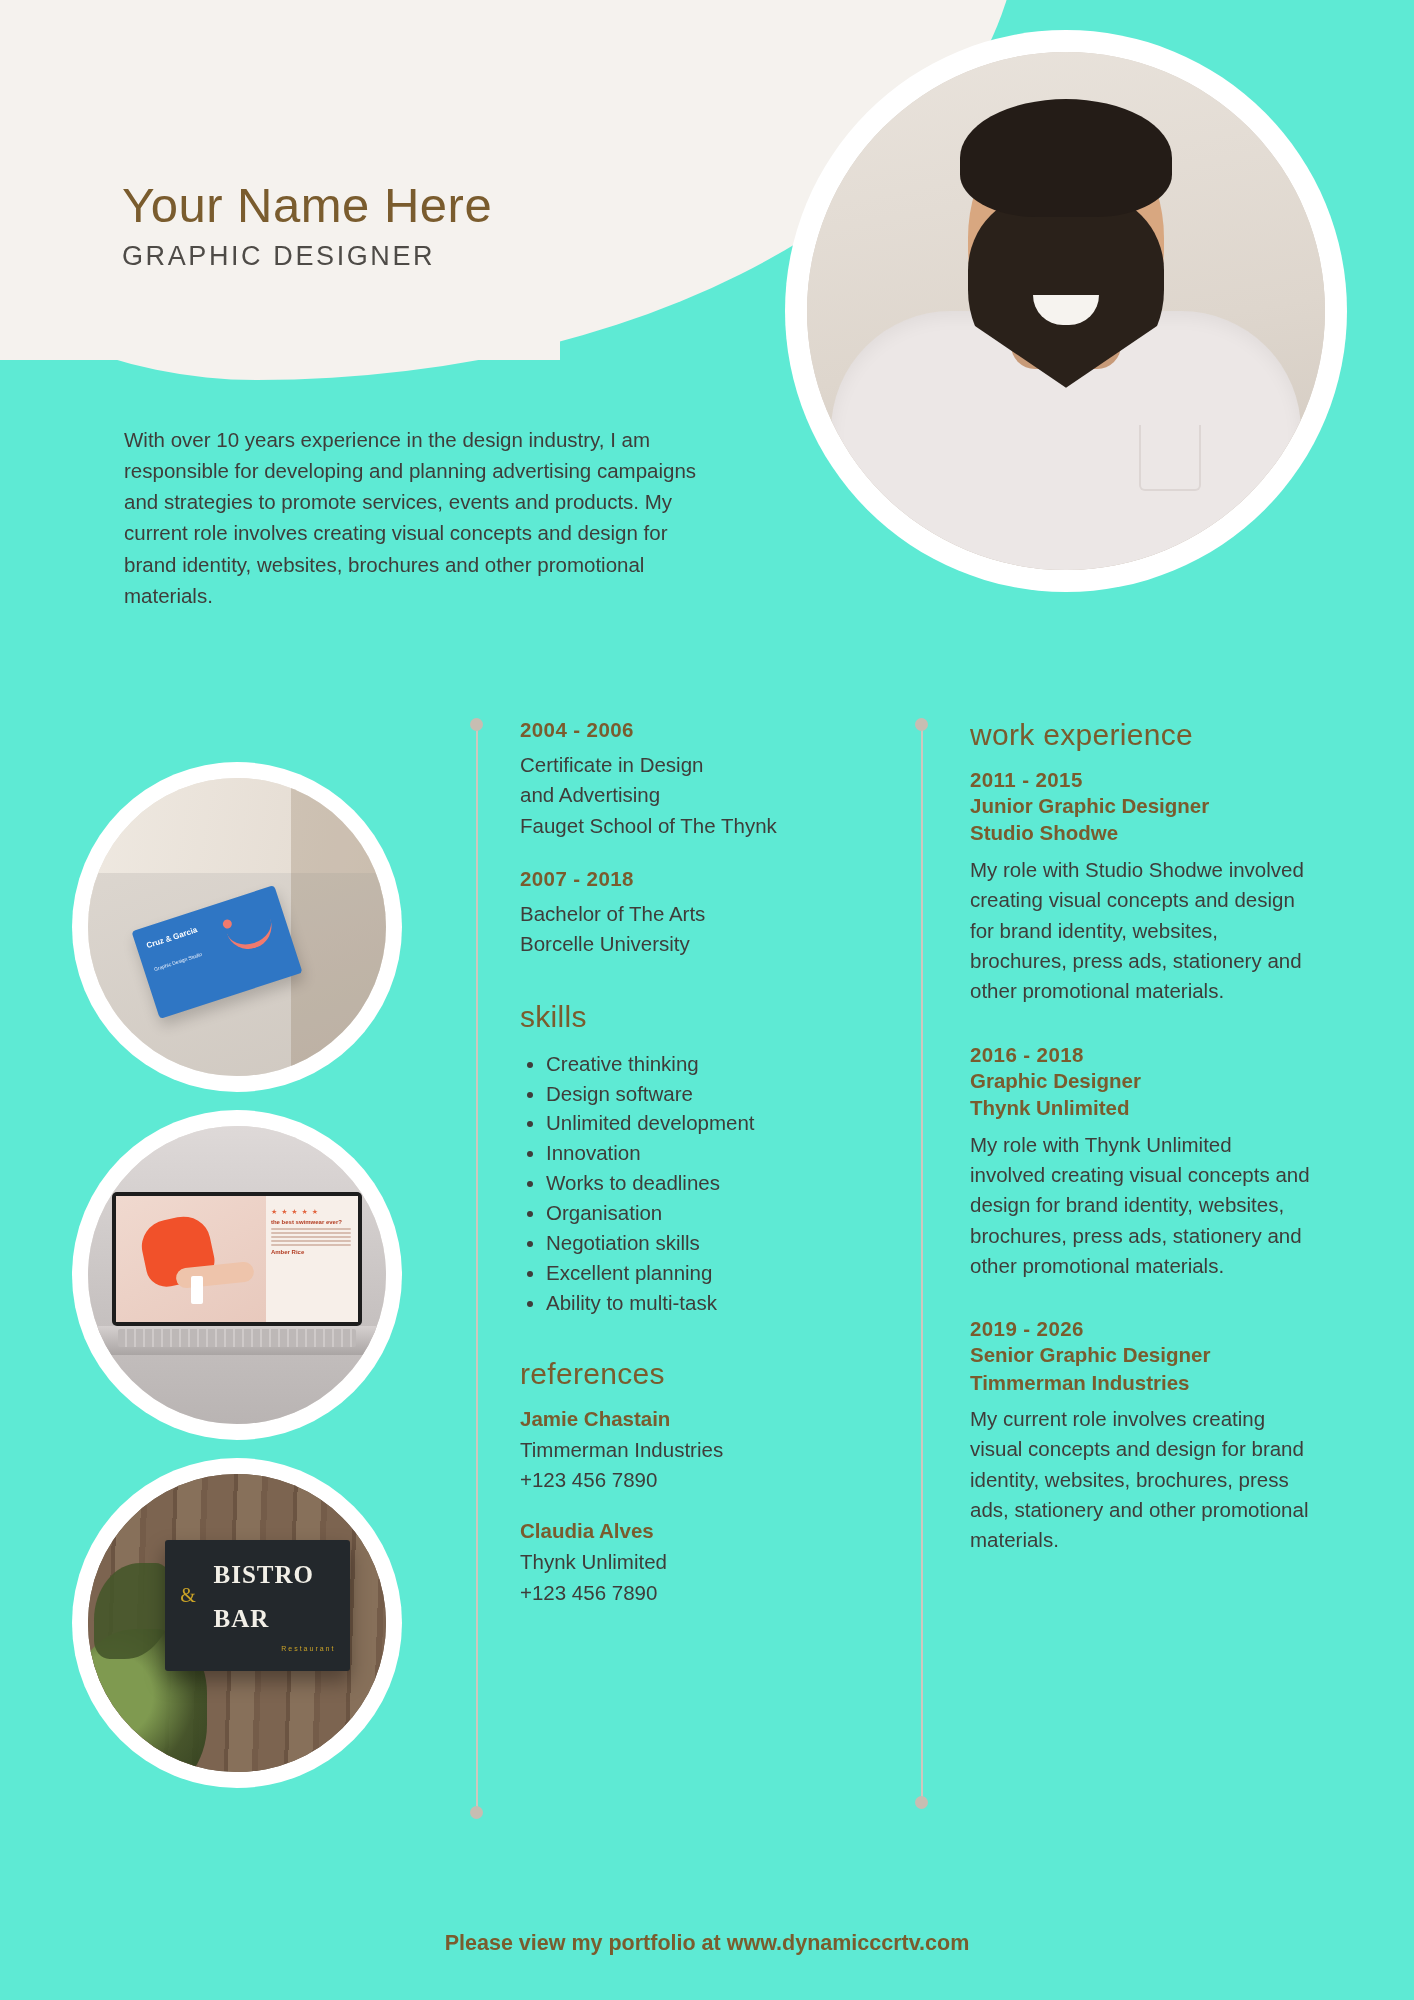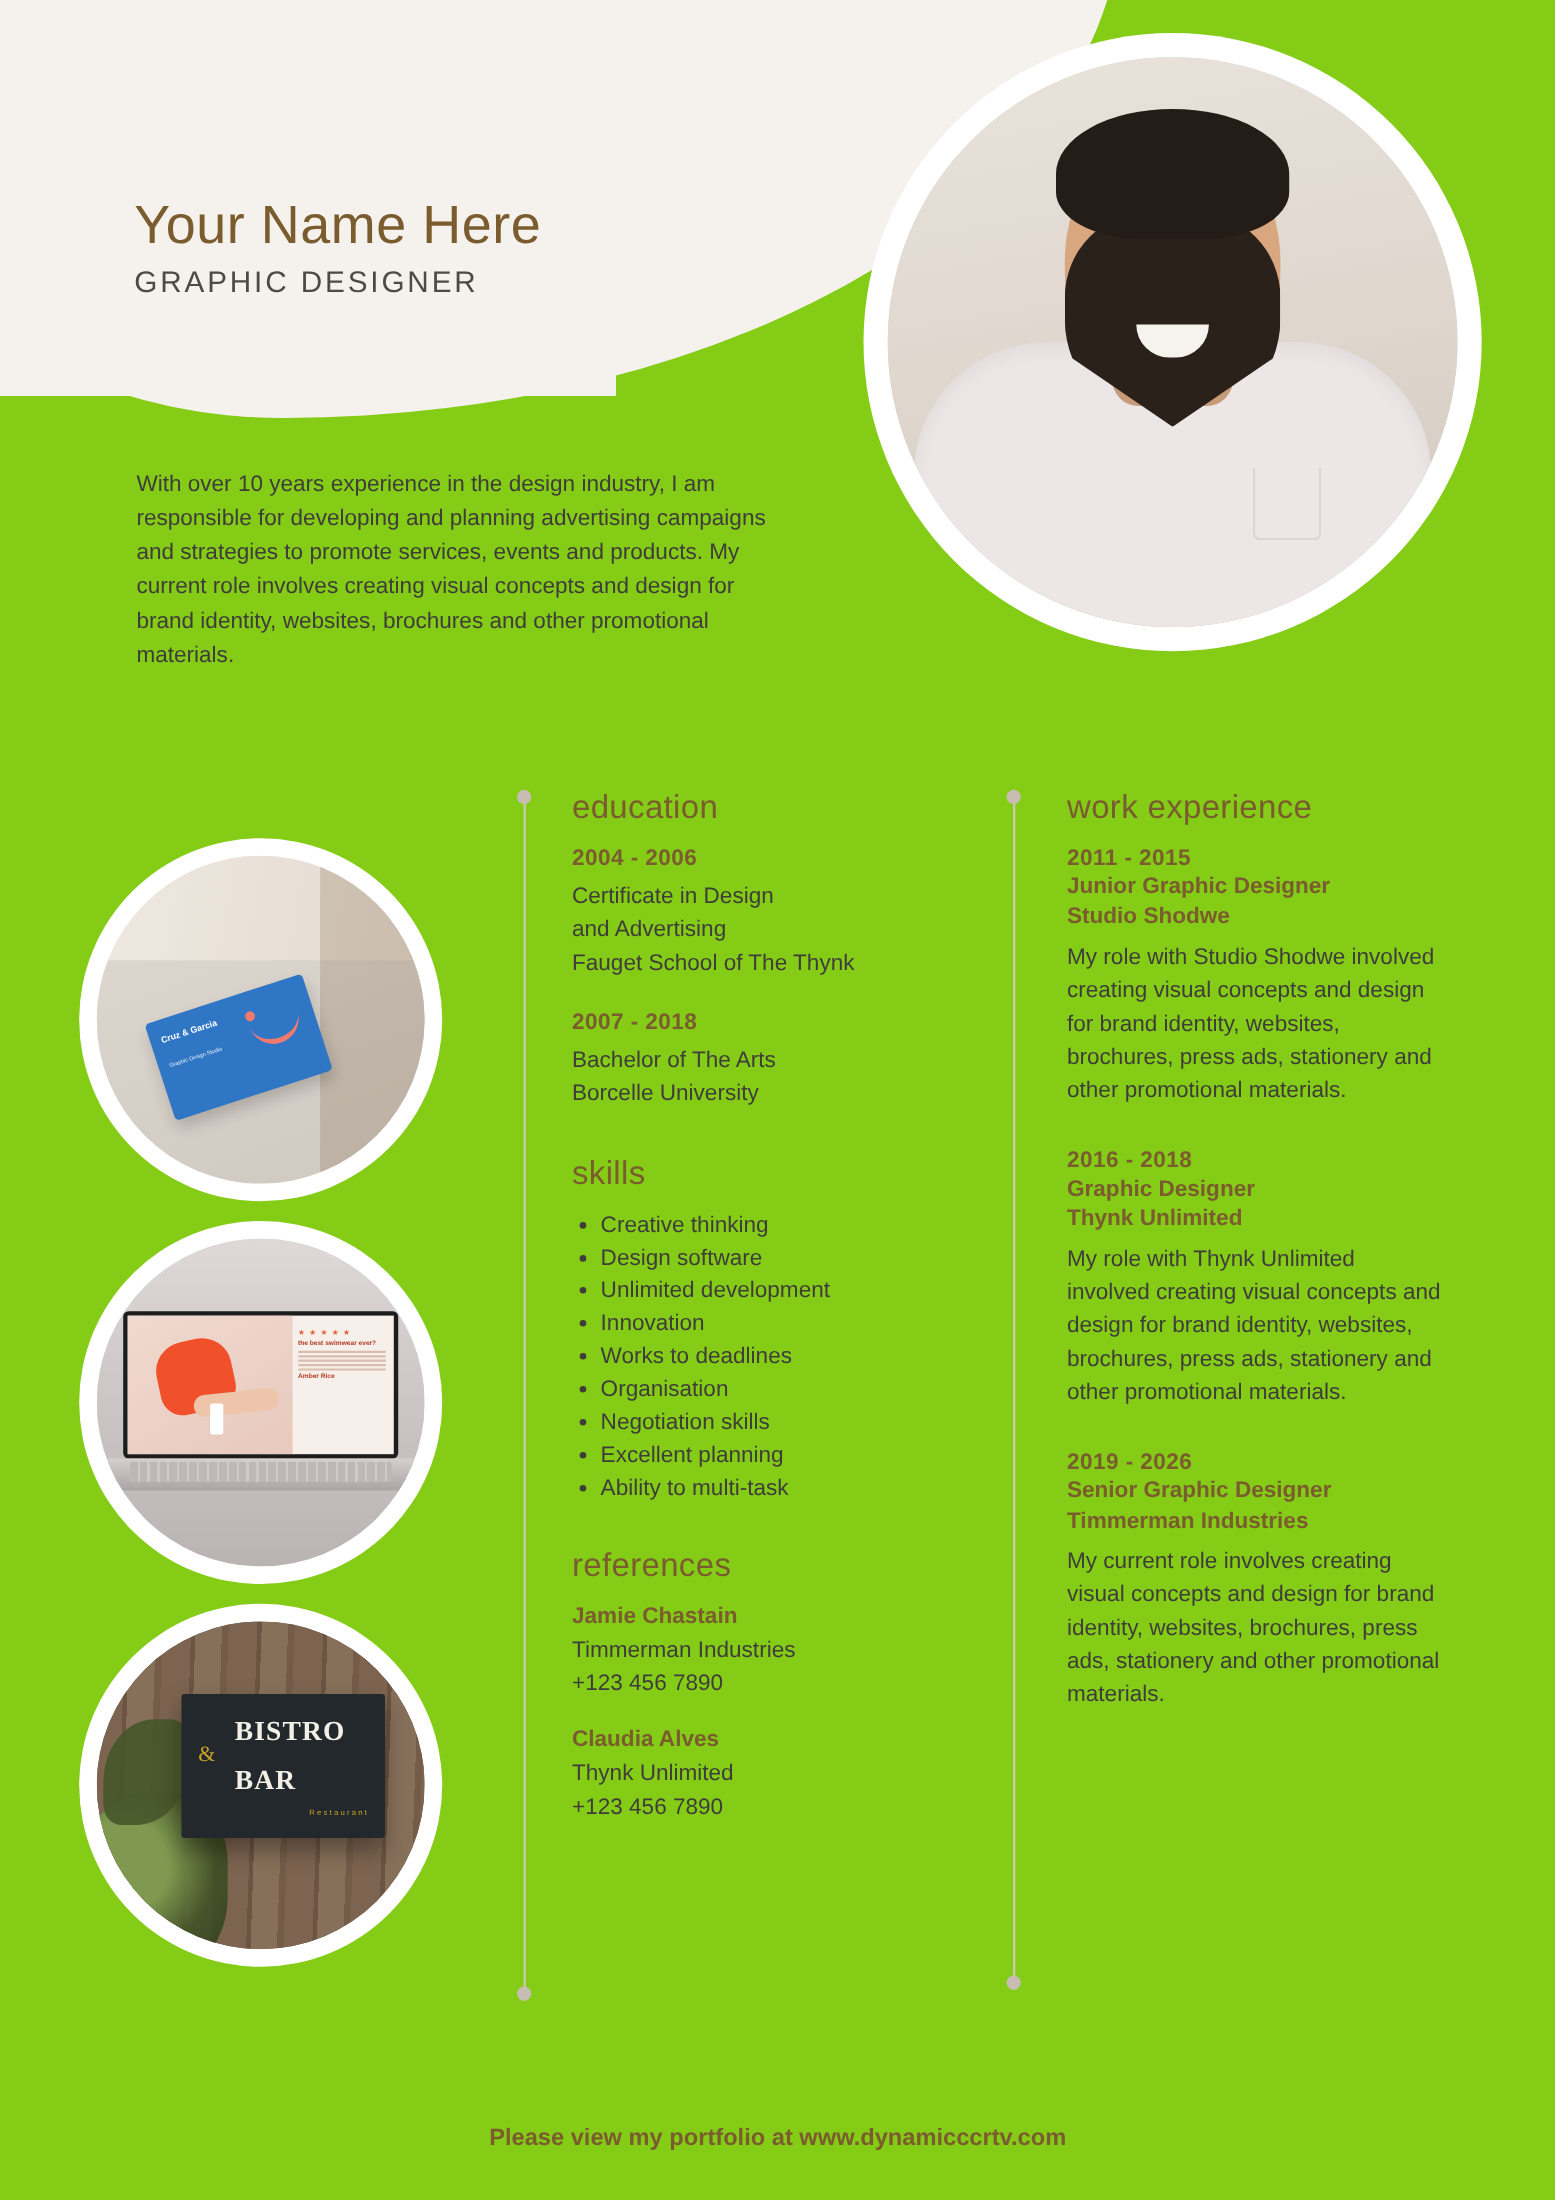--- a/index.html
+++ b/index.html
@@ -7,21 +7,21 @@
     width: 1414px;
     height: 2000px;
     font-family: "Liberation Sans", sans-serif;
     background: #ece7e1;
     overflow: hidden;
   }
   #page {
     position: relative;
     width: 1414px;
     height: 2000px;
-    background: #84cc16;
+    background: #5eead4;
     overflow: hidden;
   }
 
   
   .top-shape {
     position: absolute;
     left: -260px;
     top: -520px;
     width: 1280px;
     height: 900px;
@@ -507,21 +507,20 @@
           <div class="b1">BISTRO</div>
           <div class="b2">BAR</div>
           <div class="sub">Restaurant</div>
         </div>
       </div>
     </div>
   </div>
 
   <div class="col-mid">
 
-    <h2 class="sec">education</h2>
 
     <div class="edu-block">
       <div class="period">2004 - 2006</div>
       <div class="body" style="white-space: pre-line;">Certificate in Design
 and Advertising
 Fauget School of The Thynk</div>
     </div>
 
     <div class="edu-block">
       <div class="period">2007 - 2018</div>

